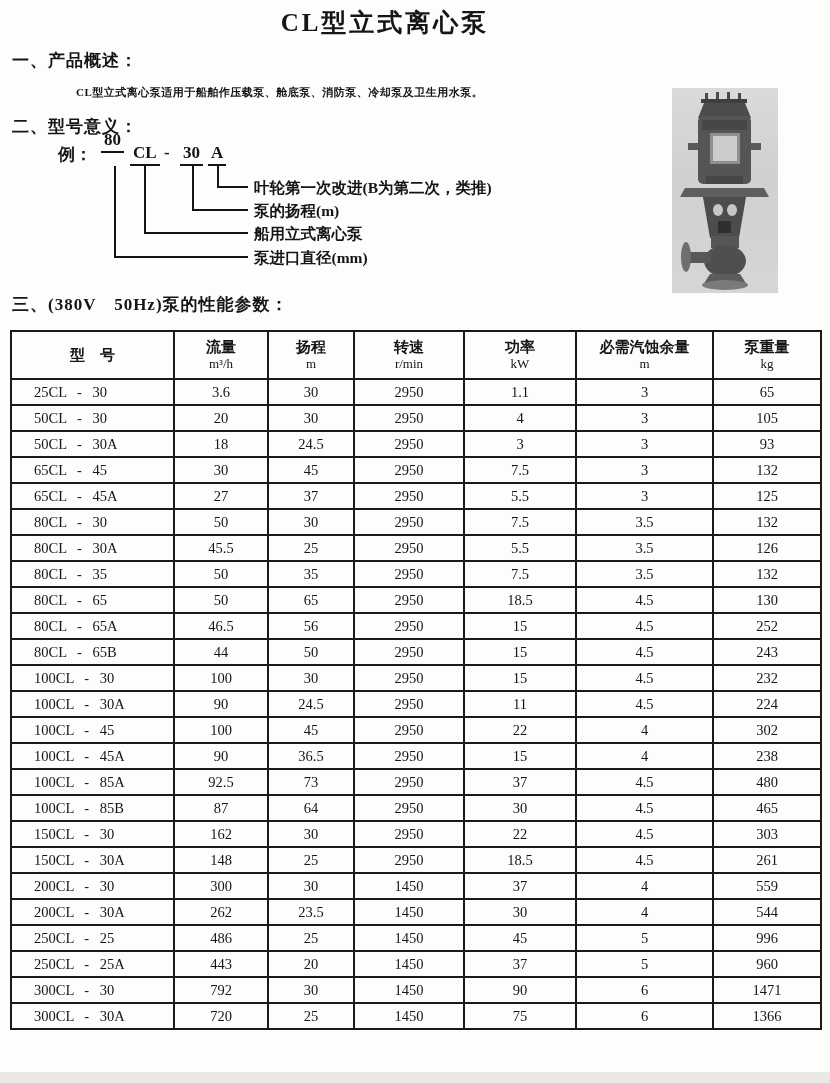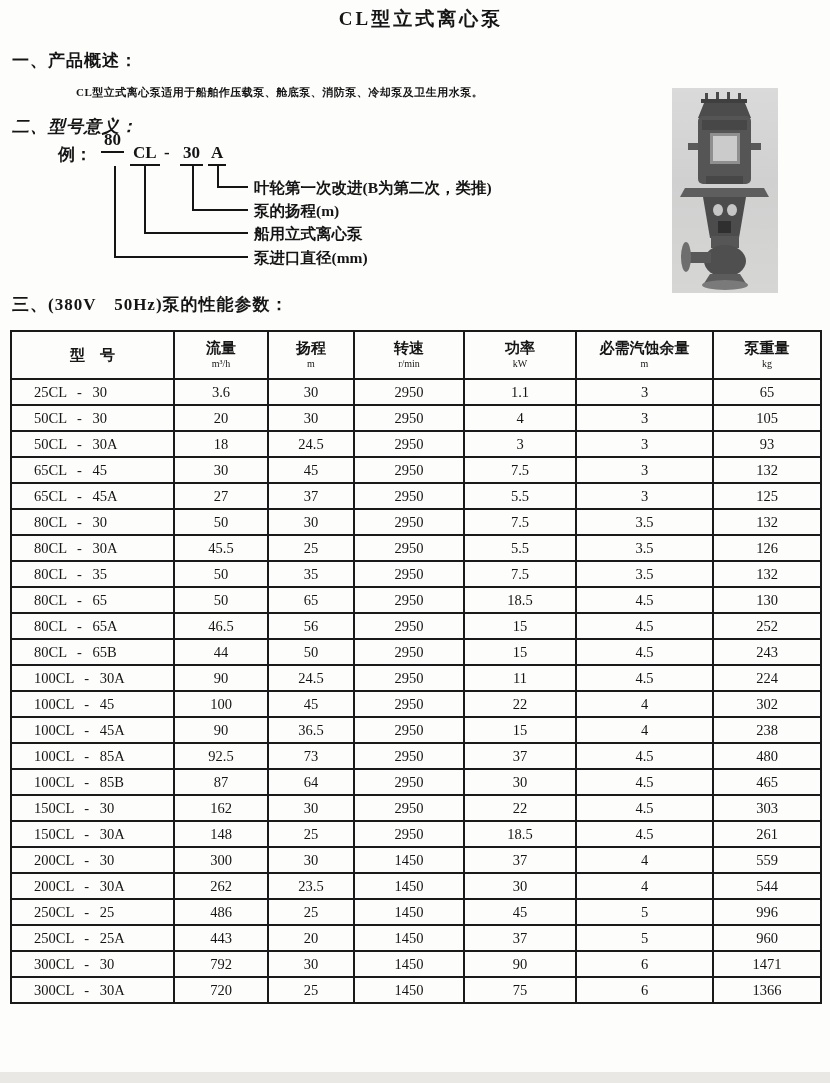--- a/index.html
+++ b/index.html
@@ -6,28 +6,28 @@
   html, body { width: 830px; height: 1083px; }
   body {
     position: relative;
     background: #fdfdfc;
     color: #151515;
     font-family: "Liberation Serif", "DejaVu Serif", serif;
     overflow: hidden;
   }
   .doc-title {
     position: absolute; top: 6px; left: 0; width: 770px;
-    text-align: center; font-size: 19px; font-weight: bold; letter-spacing: 3px; margin-left: 36px;
+    text-align: center; font-size: 25px; font-weight: bold; letter-spacing: 3px;
   }
   .section-heading {
     position: absolute; left: 12px;
     font-size: 17px; font-weight: bold; letter-spacing: 1px;
   }
   #sec1-heading { top: 49px; }
-  #sec2-heading { top: 115px; font-style: italic; }
+  #sec2-heading { top: 115px; }
   #sec3-heading { top: 293px; }
   .overview-body {
     position: absolute; left: 76px; top: 85px; width: 570px;
     font-size: 11px; font-weight: 600; letter-spacing: 0.5px;
   }
   
   .ex-part { position: absolute; font-size: 17px; font-weight: bold; }
   .ex-underlined { border-bottom: 2px solid #151515; padding: 0 3px 1px 3px; display: inline-block; }
   #ex-prefix { left: 58px;  top: 143px; }
   #ex-80     { left: 101px; top: 130px; }
@@ -60,21 +60,21 @@
     position: absolute; left: 10px; top: 330px; width: 810px;
     border-collapse: collapse; table-layout: fixed;
   }
   .perf-table th, .perf-table td {
     border: 2px solid #1a1a1a; overflow: hidden; white-space: nowrap;
   }
   .perf-table th {
     height: 48px; font-size: 15px; font-weight: 600;
     text-align: center; vertical-align: middle; line-height: 1.25;
   }
-  .perf-table th .unit { font-size: 10px; font-weight: 500; }
+  .perf-table th .unit { font-size: 13px; font-weight: 500; }
   .perf-table td {
     height: 26px; font-size: 14.5px; font-weight: 500;
     text-align: center; vertical-align: middle; padding: 0;
   }
   .perf-table td.model { text-align: left; padding-left: 22px; word-spacing: 7px; }
   .bottom-strip {
     position: absolute; left: 0; top: 1072px; width: 830px; height: 11px;
     background: #eae8e5;
   }
 </style>
@@ -277,20 +277,29 @@
       <tr>
         <td class="model">80CL - 65B</td>
         <td>44</td>
         <td>50</td>
         <td>2950</td>
         <td>15</td>
         <td>4.5</td>
         <td>243</td>
       </tr>
       <tr>
+        <td class="model">100CL - 30</td>
+        <td>100</td>
+        <td>30</td>
+        <td>2950</td>
+        <td>15</td>
+        <td>4.5</td>
+        <td>232</td>
+      </tr>
+      <tr>
         <td class="model">100CL - 30A</td>
         <td>90</td>
         <td>24.5</td>
         <td>2950</td>
         <td>11</td>
         <td>4.5</td>
         <td>224</td>
       </tr>
       <tr>
         <td class="model">100CL - 45</td>

